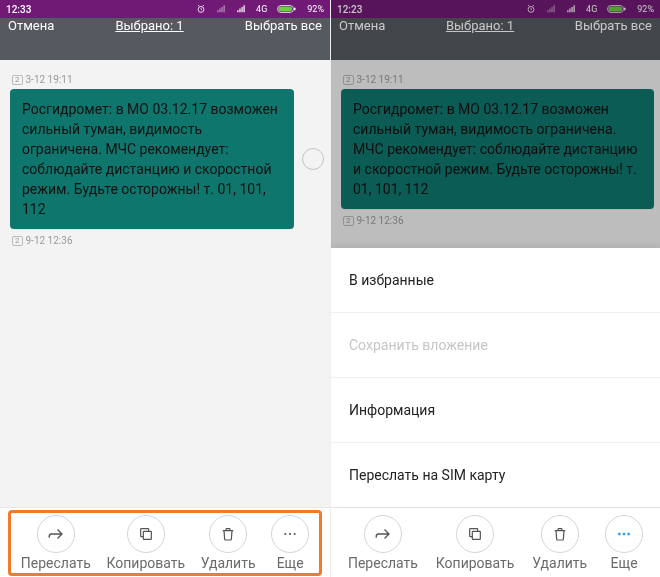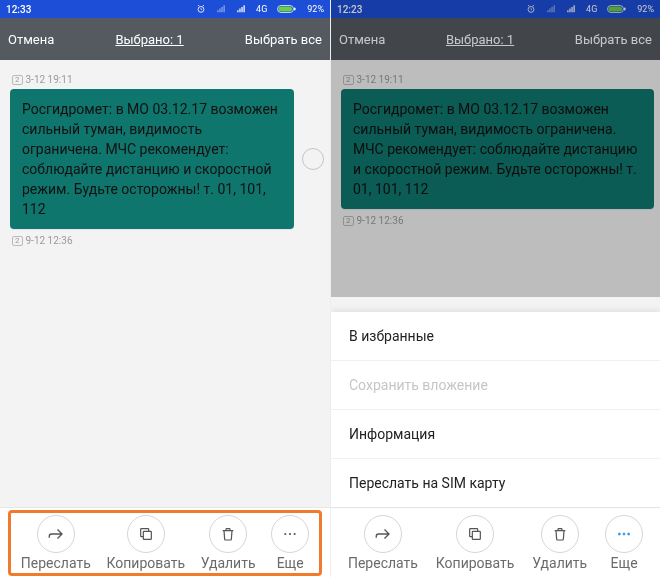--- a/index.html
+++ b/index.html
@@ -1,25 +1,25 @@
 <!DOCTYPE html>
 <html><head>
 <meta charset="utf-8">
 <style>
   * { box-sizing: border-box; margin: 0; padding: 0; }
   body { font-family: -apple-system, Roboto, "Helvetica Neue", Arial, sans-serif; background: #fff; width: 660px; height: 577px; overflow: hidden; display: flex; }
   .phone { width: 330px; height: 577px; position: relative; background: #f3f3f3; overflow: hidden; }
   .phone + .phone { border-left: 1px solid #eee; }
 
-  .statusbar { height: 18px; background: #1d4ed8; color: #fff; display: flex; align-items: center; justify-content: space-between; padding: 0 6px; font-size: 10px; }
+  .statusbar { height: 18px; background: #701a75; color: #fff; display: flex; align-items: center; justify-content: space-between; padding: 0 6px; font-size: 10px; }
   .sb-left { font-weight: 500; }
   .sb-right { display: flex; align-items: center; gap: 10px; }
   .sb-right svg { display: block; }
 
-  .topbar { height: 42px; background: #555a61; color: #fff; display: flex; align-items: center; justify-content: space-between; padding: 0 8px; font-size: 13px; }
+  .topbar { height: 42px; background: #555a61; color: #fff; display: flex; justify-content: space-between; padding: 0 8px; font-size: 13px; }
   .topbar .center { flex: 1; text-align: center; font-weight: 400; text-decoration: underline; }
   .topbar .btn { color: #fff; white-space: nowrap; }
 
   .messages { position: absolute; top: 60px; bottom: 70px; left: 0; right: 0; overflow: hidden; padding: 8px 6px 0 10px; }
   .ts { font-size: 10px; color: #9a9a9a; margin: 6px 0 4px 2px; display: flex; align-items: center; gap: 3px; }
   .ts .simbox { border: 1px solid #bababa; border-radius: 2px; font-size: 8px; line-height: 8px; padding: 0 2px; color: #9a9a9a; }
   .msgrow { display: flex; align-items: center; gap: 8px; }
   .bubble { background: #0f766e; border-radius: 4px; padding: 10px 12px; font-size: 14px; line-height: 20px; color: #111; flex: 1; box-shadow: 0 1px 1px rgba(0,0,0,0.06); }
   .check { width: 22px; height: 22px; border-radius: 50%; border: 1.5px solid #c4c4c4; flex-shrink: 0; display: flex; align-items: center; justify-content: center; }
   .check.on { background: #2196f3; border-color: #2196f3; }
@@ -28,21 +28,21 @@
 
   .bottombar { position: absolute; bottom: 0; left: 0; right: 0; height: 70px; background: #fff; border-top: 1px solid #e7e7e7; display: flex; justify-content: space-around; align-items: center; padding: 4px 8px; }
   .action { display: flex; flex-direction: column; align-items: center; gap: 2px; }
   .iconbtn { width: 38px; height: 38px; border-radius: 50%; border: 1px solid #d6d6d6; display: flex; align-items: center; justify-content: center; background: #fff; }
   .iconbtn.active svg { stroke: #2196f3; }
   .action .lbl { font-size: 14px; color: #6b6b6b; }
   .highlight-box { border: 3px solid #f07b2c; border-radius: 4px; padding: 2px; display: flex; justify-content: space-around; align-items: center; width: 100%; }
 
   .scrim { position: absolute; inset: 0; background: rgba(0,0,0,0.22); z-index: 5; pointer-events: none; }
   .sheet { position: absolute; bottom: 70px; left: 0; right: 0; background: #fff; z-index: 6; box-shadow: 0 -2px 6px rgba(0,0,0,0.08); }
-  .sheet-item { padding: 16px 18px; font-size: 14px; color: #222; border-bottom: 1px solid #f0f0f0; }
+  .sheet-item { padding: 24px 18px; font-size: 14px; color: #222; border-bottom: 1px solid #f0f0f0; }
   .sheet-item.disabled { color: #c6c6c6; }
   .sheet-item:last-child { border-bottom: none; }
 </style>
 </head>
 <body>
 
 <div class="phone">
   <div class="statusbar">
     <span class="sb-left">12:33</span>
     <span class="sb-right">

